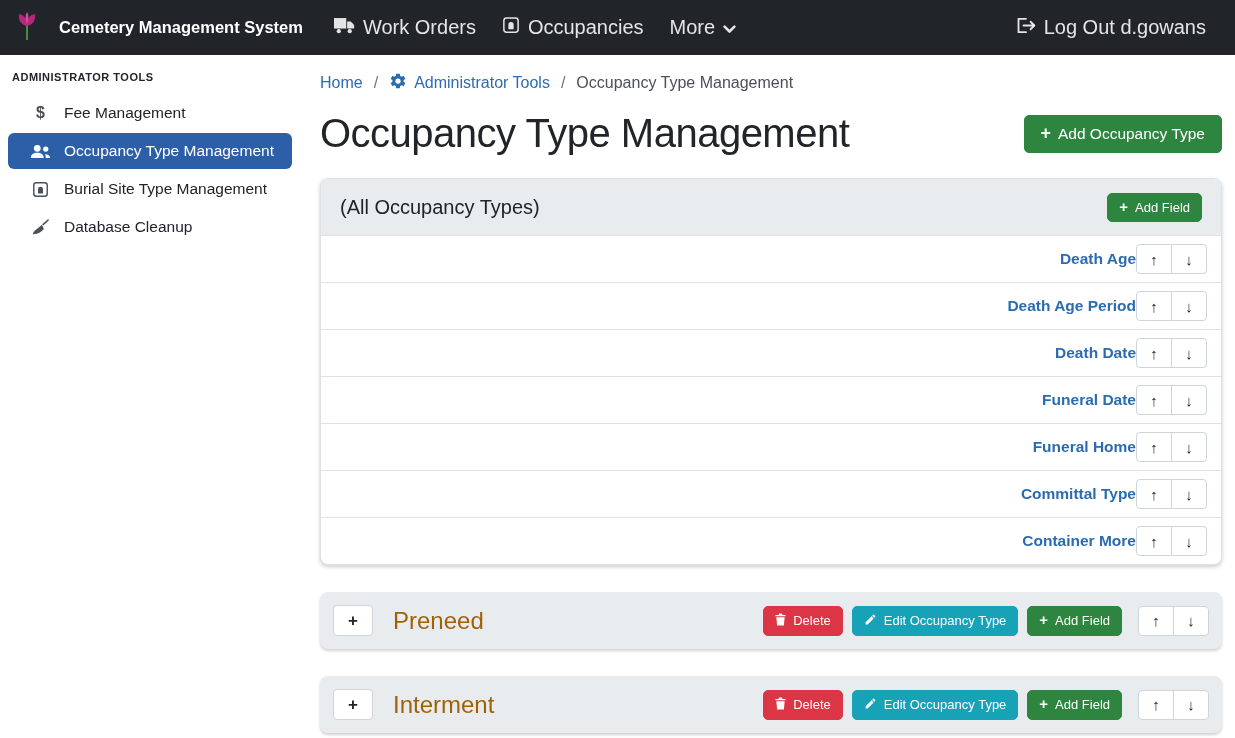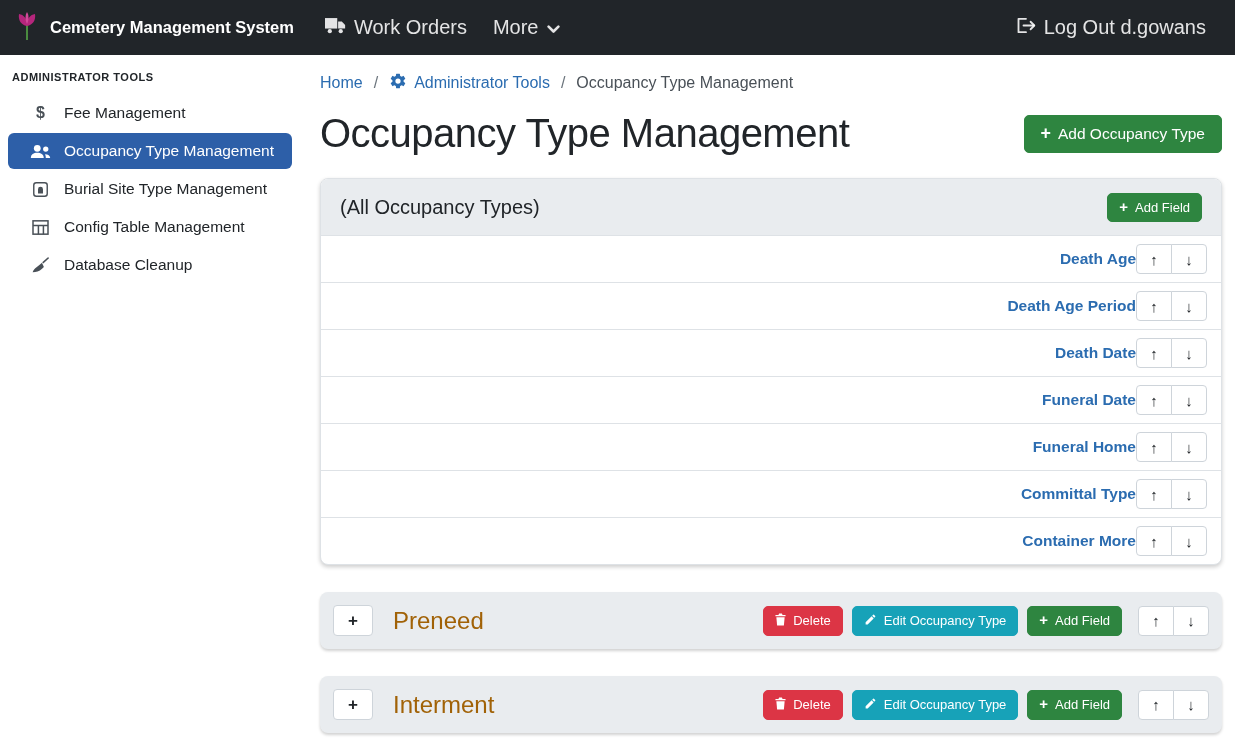--- a/index.html
+++ b/index.html
@@ -8,21 +8,21 @@
     font-family: "Liberation Sans", sans-serif;
     background: #fff; color: #212529;
   }
   a { text-decoration: none; }
 
   
   .navbar {
     height: 55px; background: var(--navbar-bg, #212529);
     display: flex; align-items: center; padding: 0 16px; color: #fff;
   }
-  .brand { display: flex; align-items: center; gap: 12px; font-weight: 700; font-size: 16.5px; color: #fff; cursor: pointer; }
+  .brand { display: flex; align-items: center; gap: 21px; font-weight: 700; font-size: 16.5px; color: #fff; cursor: pointer; }
   .nav-links { display: flex; align-items: center; margin-left: 18px; }
   .nav-link {
     display: flex; align-items: center; gap: 8px; color: rgba(255,255,255,.88);
     font-size: 20px; padding: 10px 13px; cursor: pointer;
   }
   .nav-right { margin-left: auto; }
 
   
   .layout { display: flex; height: 695px; }
 
@@ -129,20 +129,29 @@
         <svg width="21" height="17" viewBox="0 0 24 19" fill="currentColor">
           <path d="M0 1h14v12H0z"></path>
           <path d="M15 5h4.2L23 9v4h-8z"></path>
           <circle cx="5.5" cy="16" r="2.4"></circle>
           <circle cx="18" cy="16" r="2.4"></circle>
         </svg>
       </span>
       <span>Work Orders</span>
     </a>
     <a class="nav-link">
+      <span>
+        <svg width="18" height="18" viewBox="0 0 24 24">
+          <rect x="2.5" y="2.5" width="19" height="19" rx="3.5" fill="none" stroke="currentColor" stroke-width="2"></rect>
+          <path d="M8.5 17.5v-6a3.5 3.5 0 0 1 7 0v6z" fill="currentColor"></path>
+        </svg>
+      </span>
+      <span>Occupancies</span>
+    </a>
+    <a class="nav-link">
       <span>More</span>
       <span>
         <svg width="13" height="9" viewBox="0 0 13 9" fill="none" stroke="currentColor" stroke-width="2.6" stroke-linecap="round" stroke-linejoin="round">
             <path d="M1.6 1.6 L6.5 6.5 L11.4 1.6"></path>
           </svg>
       </span>
     </a>
   </div>
 
   <a class="nav-link nav-right">
@@ -182,29 +191,20 @@
     <div class="side-item">
       <span class="sicon">
         <svg width="17" height="17" viewBox="0 0 24 24">
           <rect x="2.5" y="2.5" width="19" height="19" rx="3.5" fill="none" stroke="currentColor" stroke-width="2"></rect>
           <path d="M8.5 17.5v-6a3.5 3.5 0 0 1 7 0v6z" fill="currentColor"></path>
         </svg>
       </span>
       <span>Burial Site Type Management</span>
     </div>
 
-    <div class="side-item">
-      <span class="sicon">
-        <svg width="17" height="15" viewBox="0 0 20 18" fill="none" stroke="currentColor" stroke-width="1.8">
-          <rect x="1" y="1" width="18" height="16"></rect>
-          <path d="M1 6.5h18 M7.5 6.5V17 M13.5 6.5V17"></path>
-        </svg>
-      </span>
-      <span>Config Table Management</span>
-    </div>
 
     <div class="side-item">
       <span class="sicon">
         <svg width="18" height="16" viewBox="0 0 22 20" fill="currentColor">
           <path d="M21 1.5 13.8 8l-1.3-1.4L20 0z"></path>
           <path d="M12.2 7.2 9.7 9.5c-3 2.8-6.4 3.6-9.2 9.6 4.5-.6 8.2-1.1 11.8-4.5l2.3-2.2z"></path>
         </svg>
       </span>
       <span>Database Cleanup</span>
     </div>

